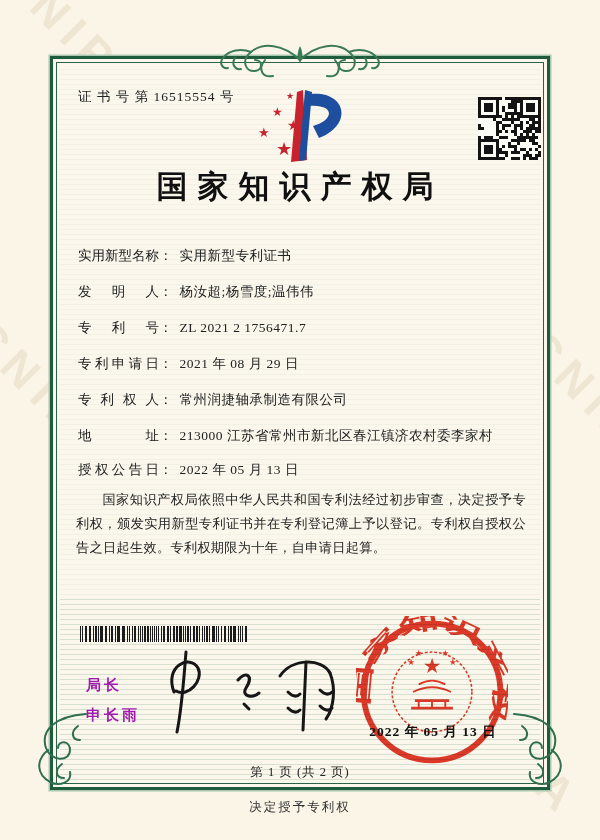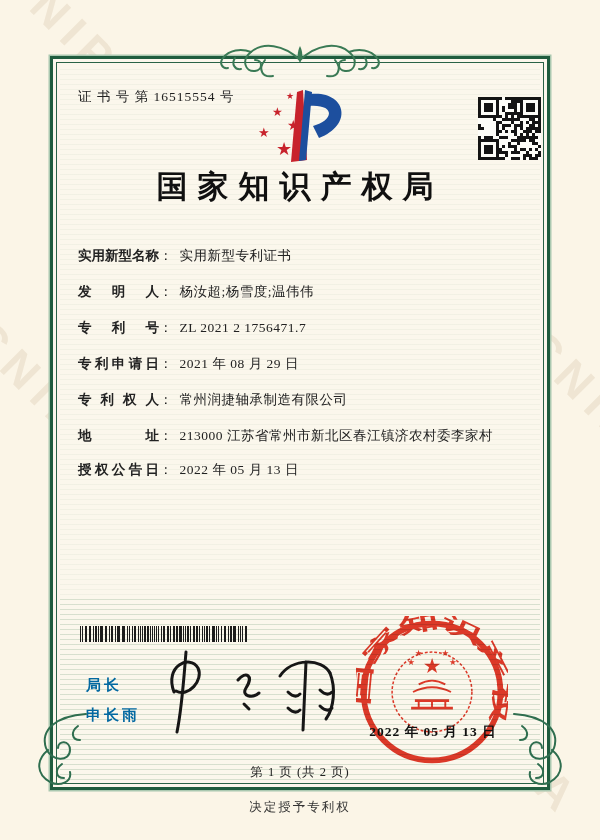--- a/index.html
+++ b/index.html
@@ -33,31 +33,31 @@
     position:absolute;left:7px;right:7px;bottom:7px;height:185px;
     background:repeating-linear-gradient(0deg,rgba(110,155,118,0.20) 0 1px,transparent 1px 5px);
   }
   .abs{position:absolute;z-index:3;}
   .cert-no{left:78px;top:88px;font-size:13.5px;letter-spacing:1px;color:#222;}
   .title{
     left:0;right:0;top:166px;text-align:center;
     font-size:31px;font-weight:bold;letter-spacing:10px;color:#101010;
   }
   .row{position:absolute;left:78px;font-size:13.5px;color:#222;z-index:3;white-space:nowrap;}
-  .flabel{display:inline-block;width:81px;text-align:justify;text-align-last:justify;font-weight:bold;}
+  .flabel{display:inline-block;width:81px;text-align:justify;text-align-last:justify;}
   .fval{margin-left:7px;letter-spacing:.5px;}
   .row2{position:absolute;left:312px;top:0;}
   .paras{
     left:76px;top:488px;width:450px;font-size:13.2px;line-height:24px;
     text-align:justify;color:#242424;letter-spacing:.3px;
   }
   .paras p{margin:0;text-indent:2em;}
   .barcode{left:80px;top:626px;width:172px;height:16px;z-index:3;}
   .barcode i{position:absolute;top:0;background:#1c1c1c;}
-  .signer{left:86px;font-size:15px;font-weight:600;color:#0369a1;
+  .signer{left:86px;font-size:15px;font-weight:600;color:#a21caf;
     font-family:Liberation Sans, sans-serif;letter-spacing:3px;}
   .sign-svg{left:140px;top:646px;z-index:4;}
   .seal{left:356px;top:616px;width:152px;height:152px;z-index:5;mix-blend-mode:multiply;opacity:.93;}
   .seal-date{
     left:358px;top:723px;width:150px;text-align:center;z-index:6;
     font-size:13.5px;font-weight:bold;letter-spacing:1px;color:#101010;
   }
   .page-info{left:0;right:0;top:764px;text-align:center;font-size:12.5px;color:#222;letter-spacing:1px;}
   .cont-note{left:0;right:0;top:799px;text-align:center;font-size:12.5px;color:#333;letter-spacing:2px;}
   .qr{left:478px;top:97px;width:63px;height:63px;z-index:3;background:#fdfdf8;}
@@ -388,20 +388,21 @@
   <span class="flabel">专利权人</span><span>：</span><span class="fval">常州润捷轴承制造有限公司</span>
 </div>
 <div class="row" style="top:427px">
   <span class="flabel">地址</span><span>：</span><span class="fval">213000 江苏省常州市新北区春江镇济农村委李家村</span>
 </div>
 <div class="row" style="top:461px">
   <span class="flabel">授权公告日</span><span>：</span><span class="fval">2022 年 05 月 13 日</span>
 </div>
 
 <div class="abs paras">
+  <p>国家知识产权局依照中华人民共和国专利法经过初步审查，决定授予专利权，颁发实用新型专利证书并在专利登记簿上予以登记。专利权自授权公告之日起生效。专利权期限为十年，自申请日起算。</p>
 </div>
 
 <div class="abs barcode" id="barcode">
     <i style="left:0px;width:1px;height:16px"></i>
     <i style="left:2px;width:1px;height:16px"></i>
     <i style="left:5px;width:2px;height:16px"></i>
     <i style="left:9px;width:2px;height:16px"></i>
     <i style="left:13px;width:1px;height:16px"></i>
     <i style="left:15px;width:2px;height:16px"></i>
     <i style="left:18px;width:1px;height:16px"></i>

